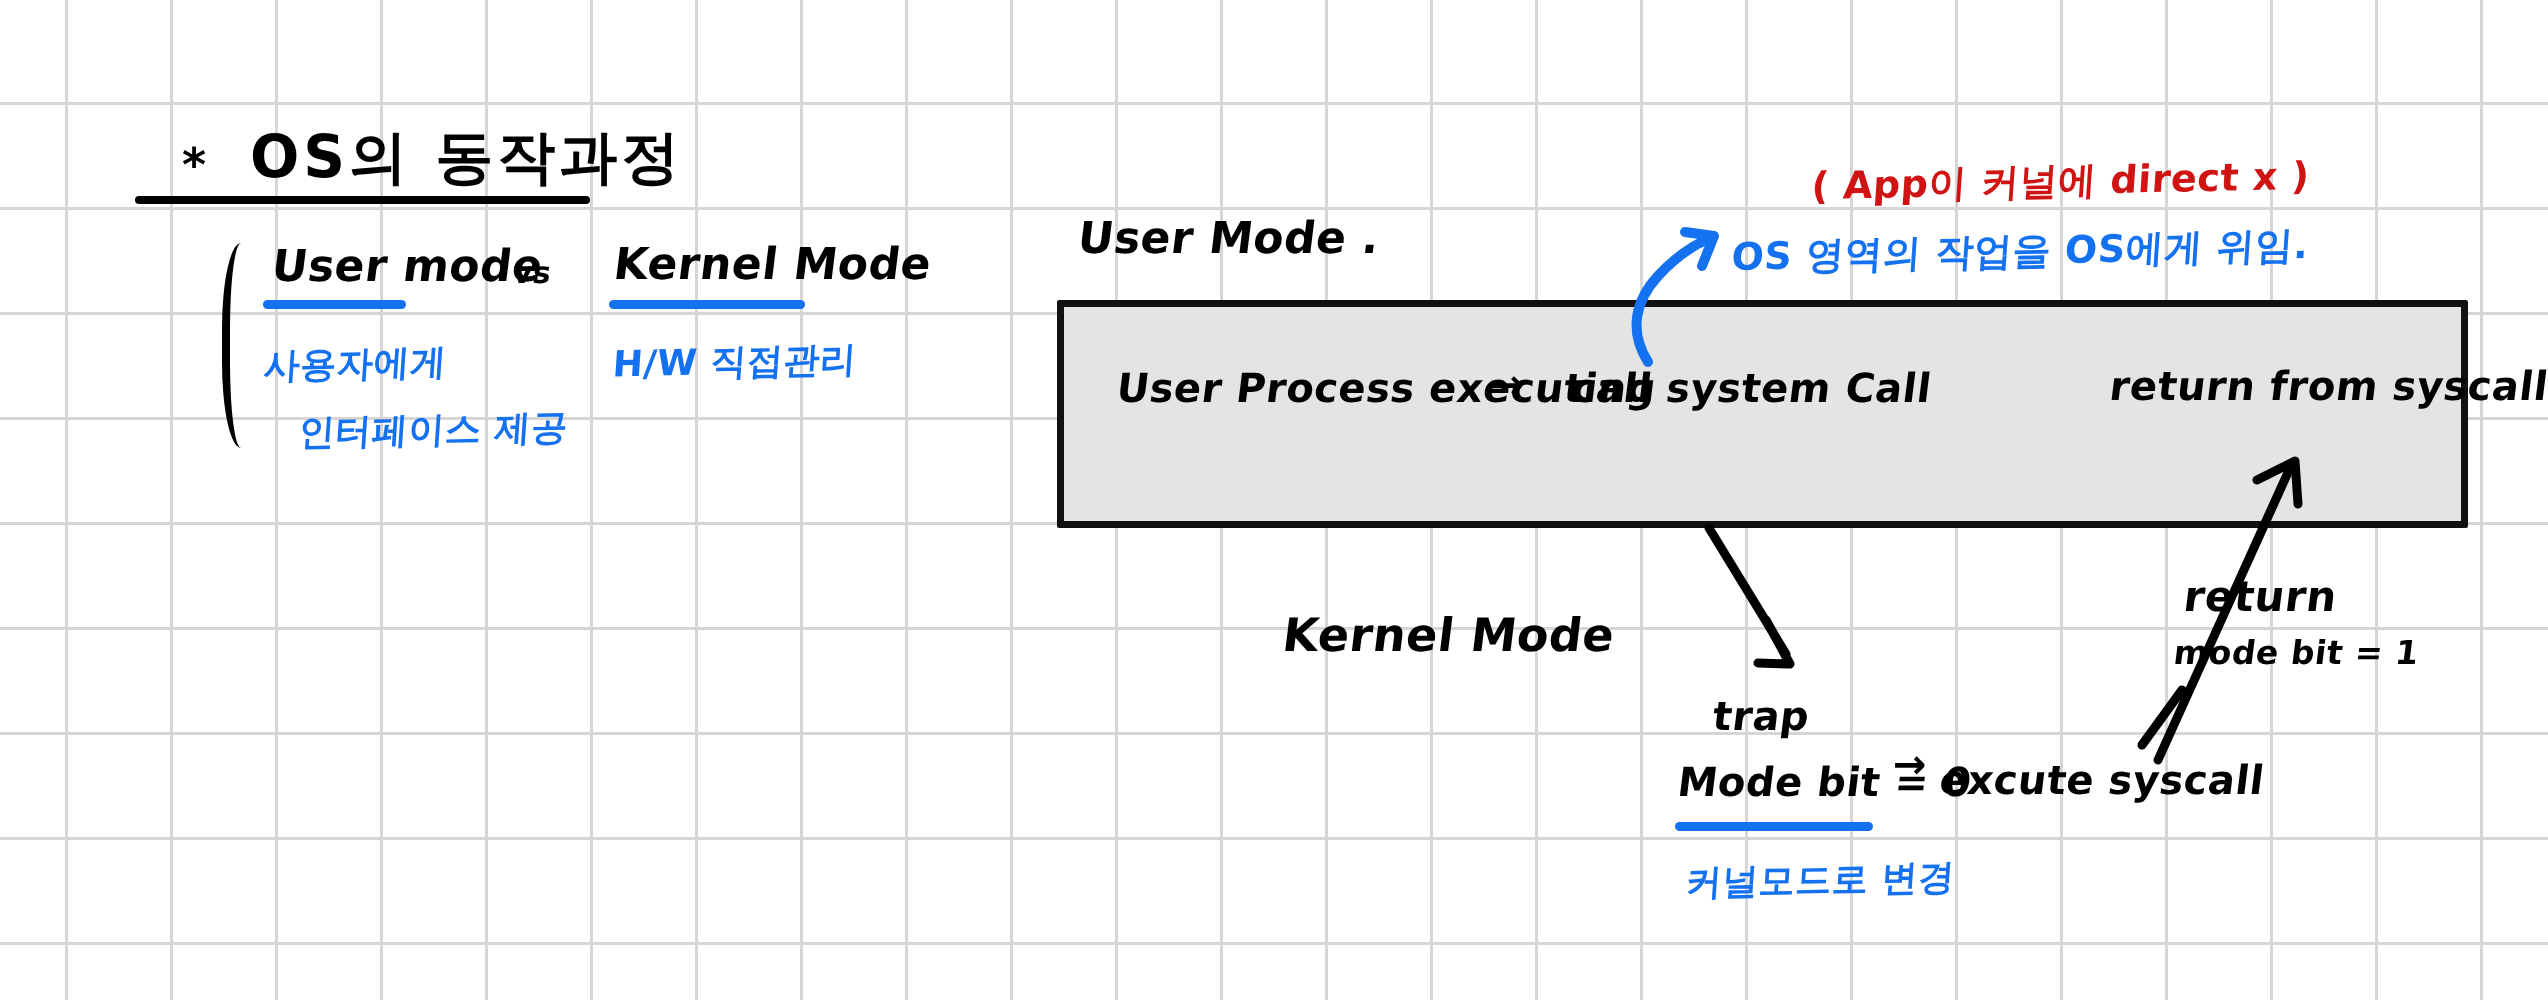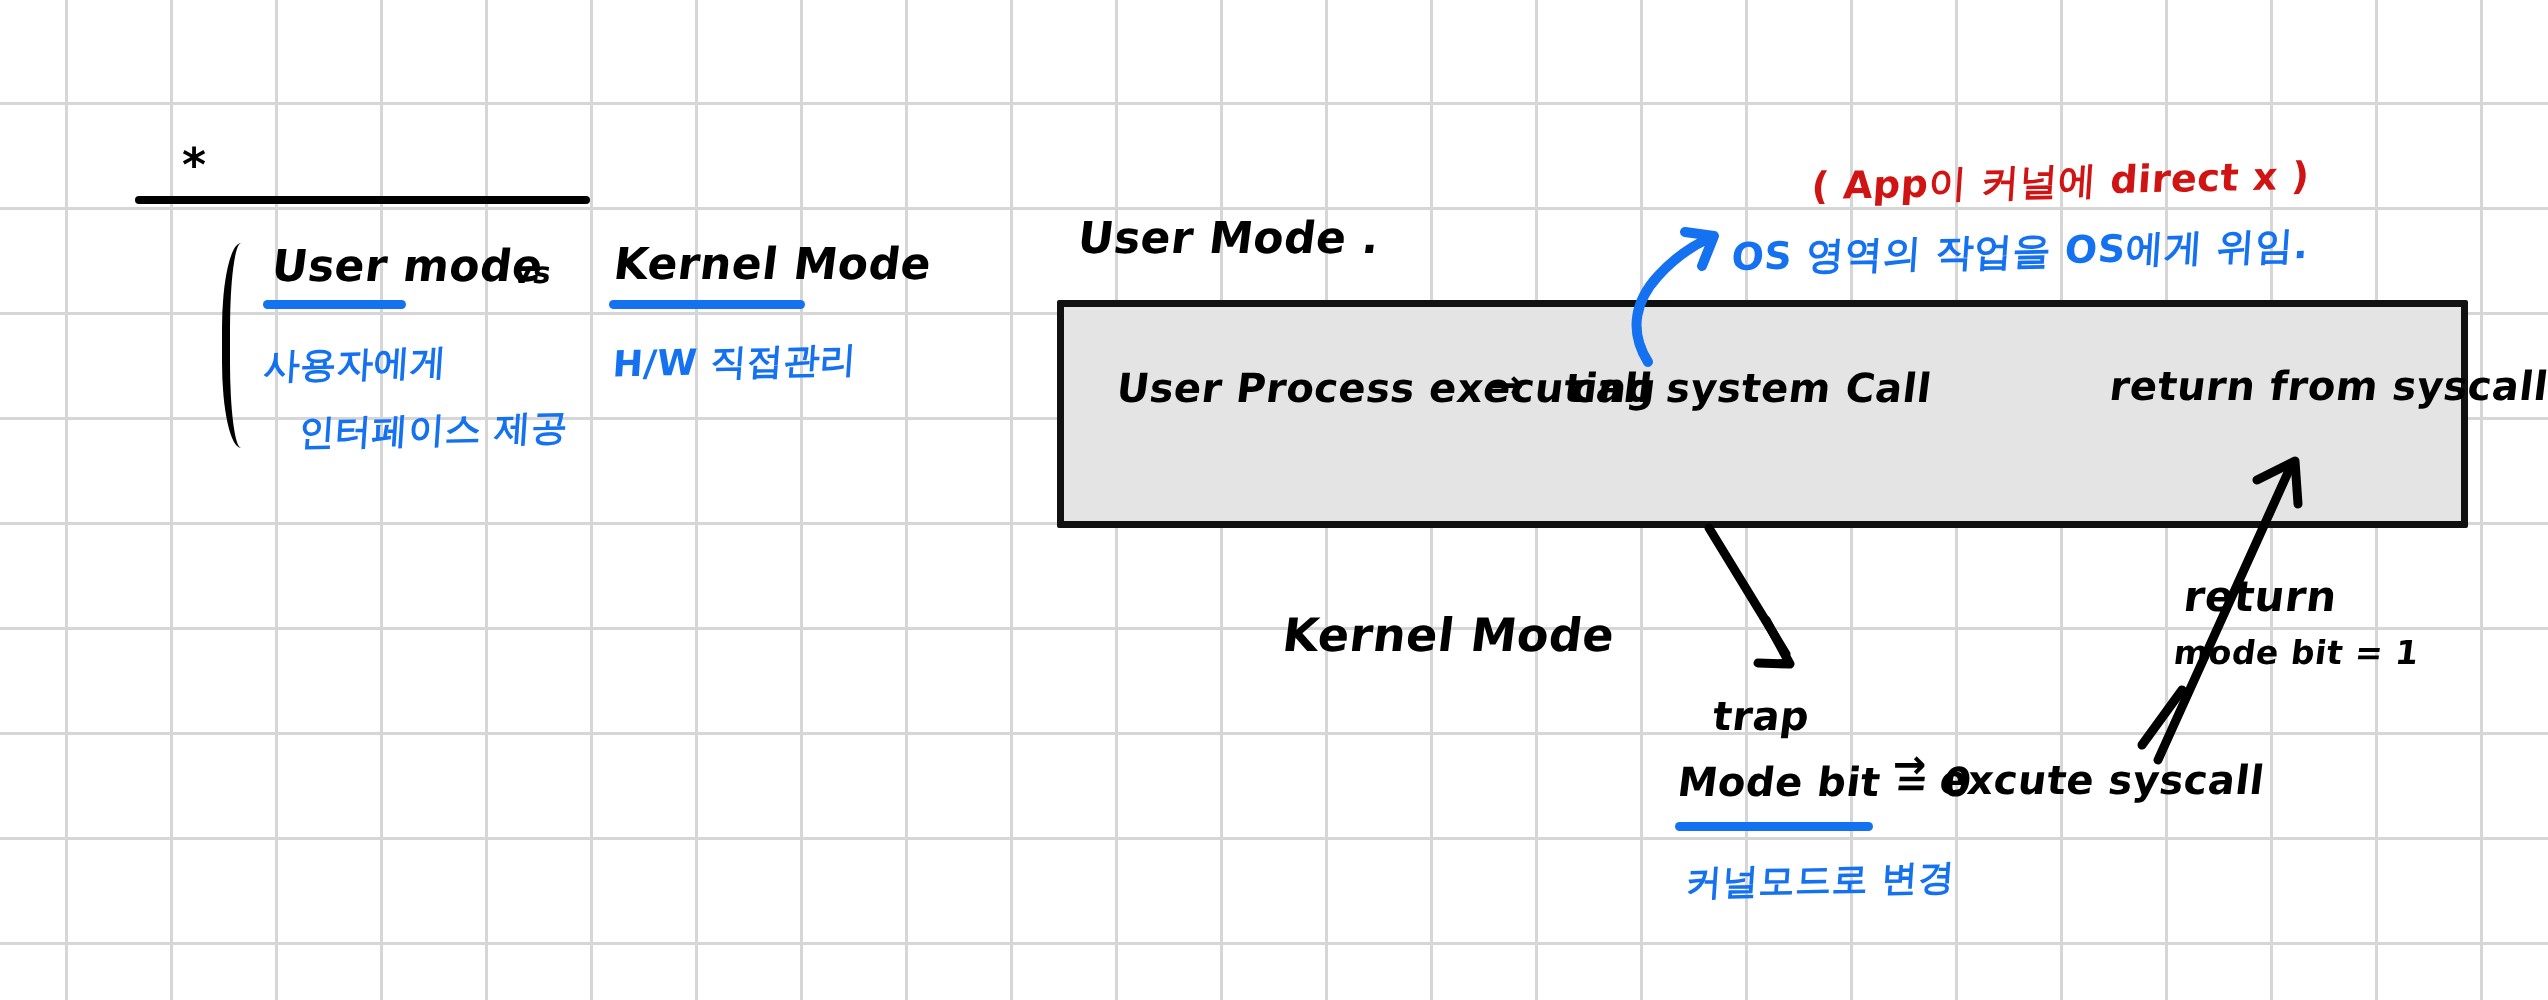--- a/index.html
+++ b/index.html
@@ -76,20 +76,21 @@
     height: 1000px;
     pointer-events: none;
   }
 </style>
 </head>
 <body>
 
 <div id="page">
 
   <div class="ink" style="left:182px; top:142px; font-size:46px;">*</div>
+  <div class="ink kor" style="left:250px; top:128px; font-size:58px; letter-spacing:4px;">OS의 동작과정</div>
   <div class="rule" style="left:135px; top:196px; width:455px; height:8px;"></div>
 
   <div class="brace" style="left:222px; top:243px; width:30px; height:205px;"></div>
 
   <div class="ink slant" style="left:272px; top:244px; font-size:44px;">User mode</div>
   <div class="uline" style="left:263px; top:300px; width:143px;"></div>
 
   <div class="ink slant" style="left:513px; top:258px; font-size:30px;">vs</div>
 
   <div class="ink slant" style="left:614px; top:242px; font-size:44px;">Kernel Mode</div>

